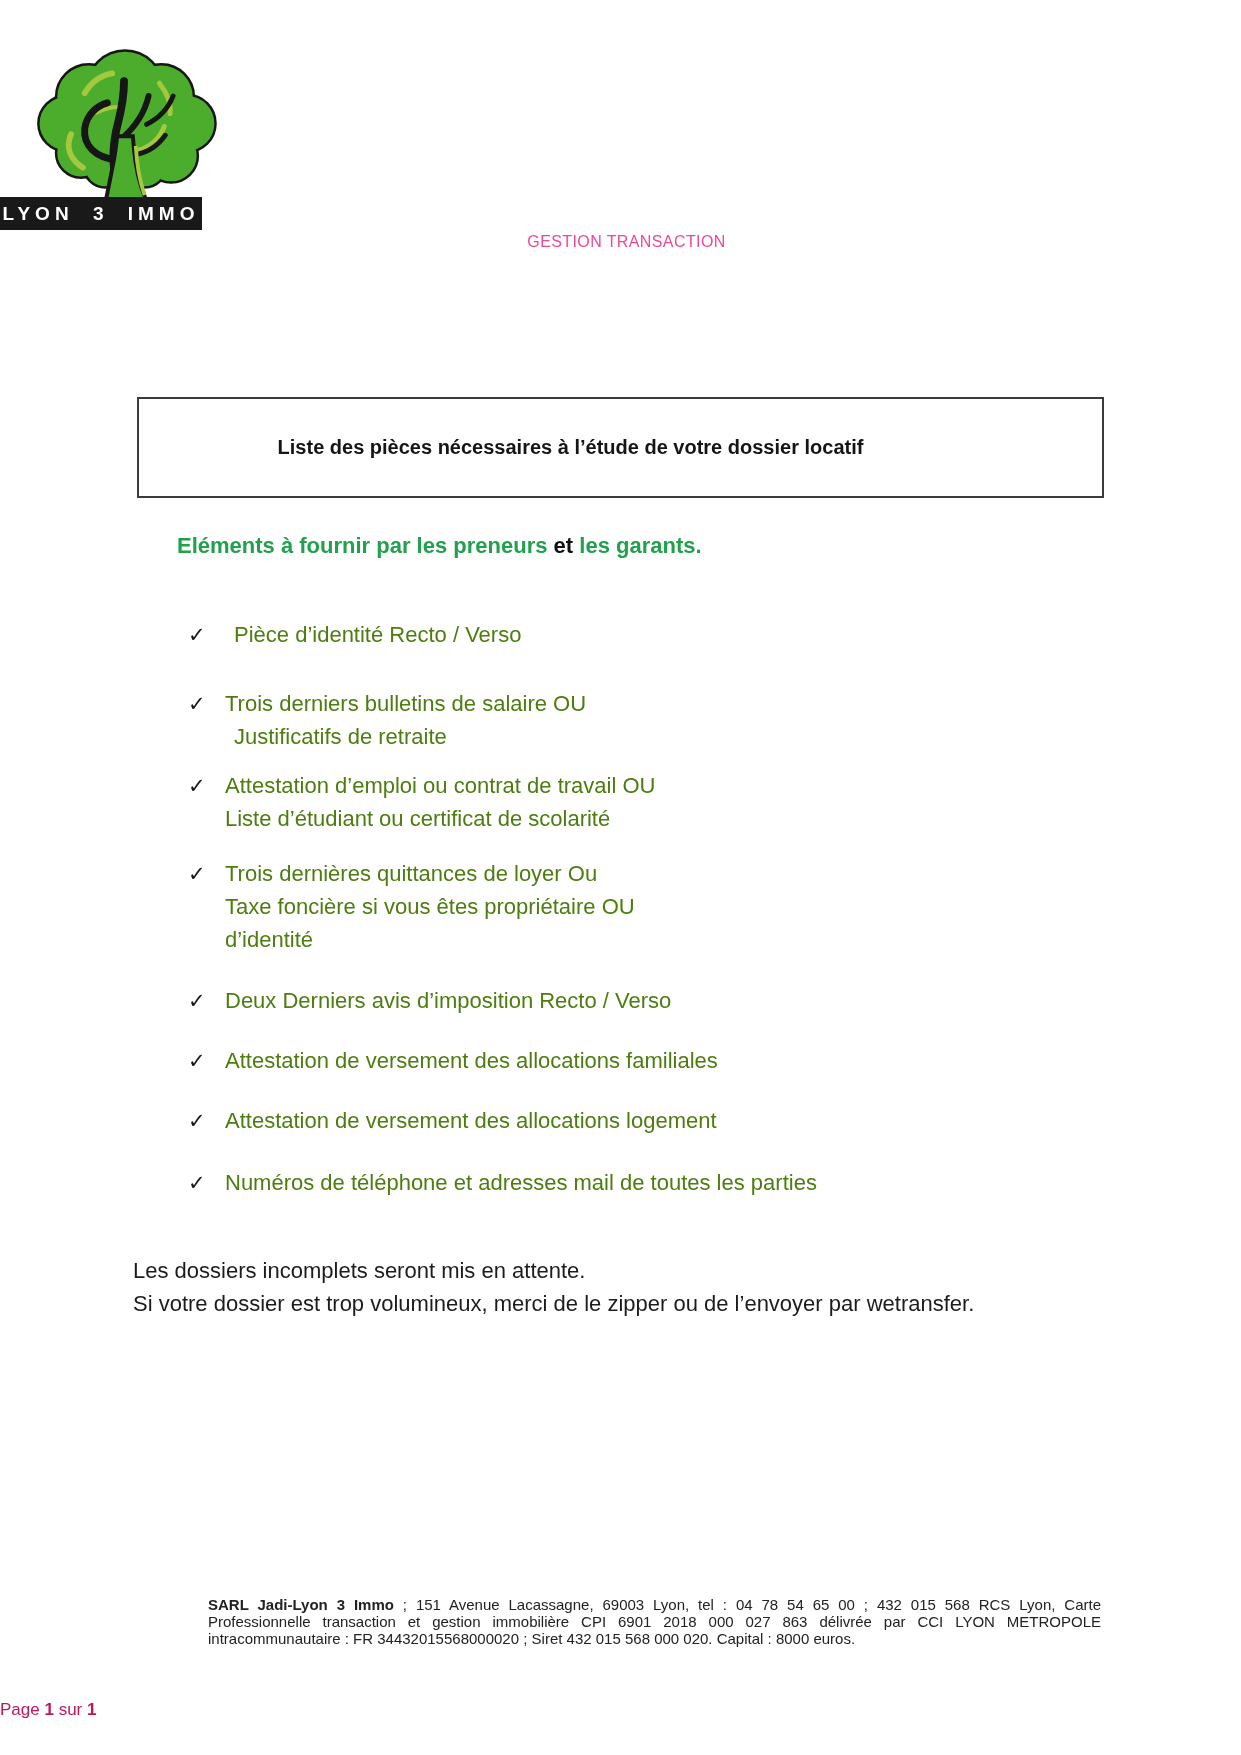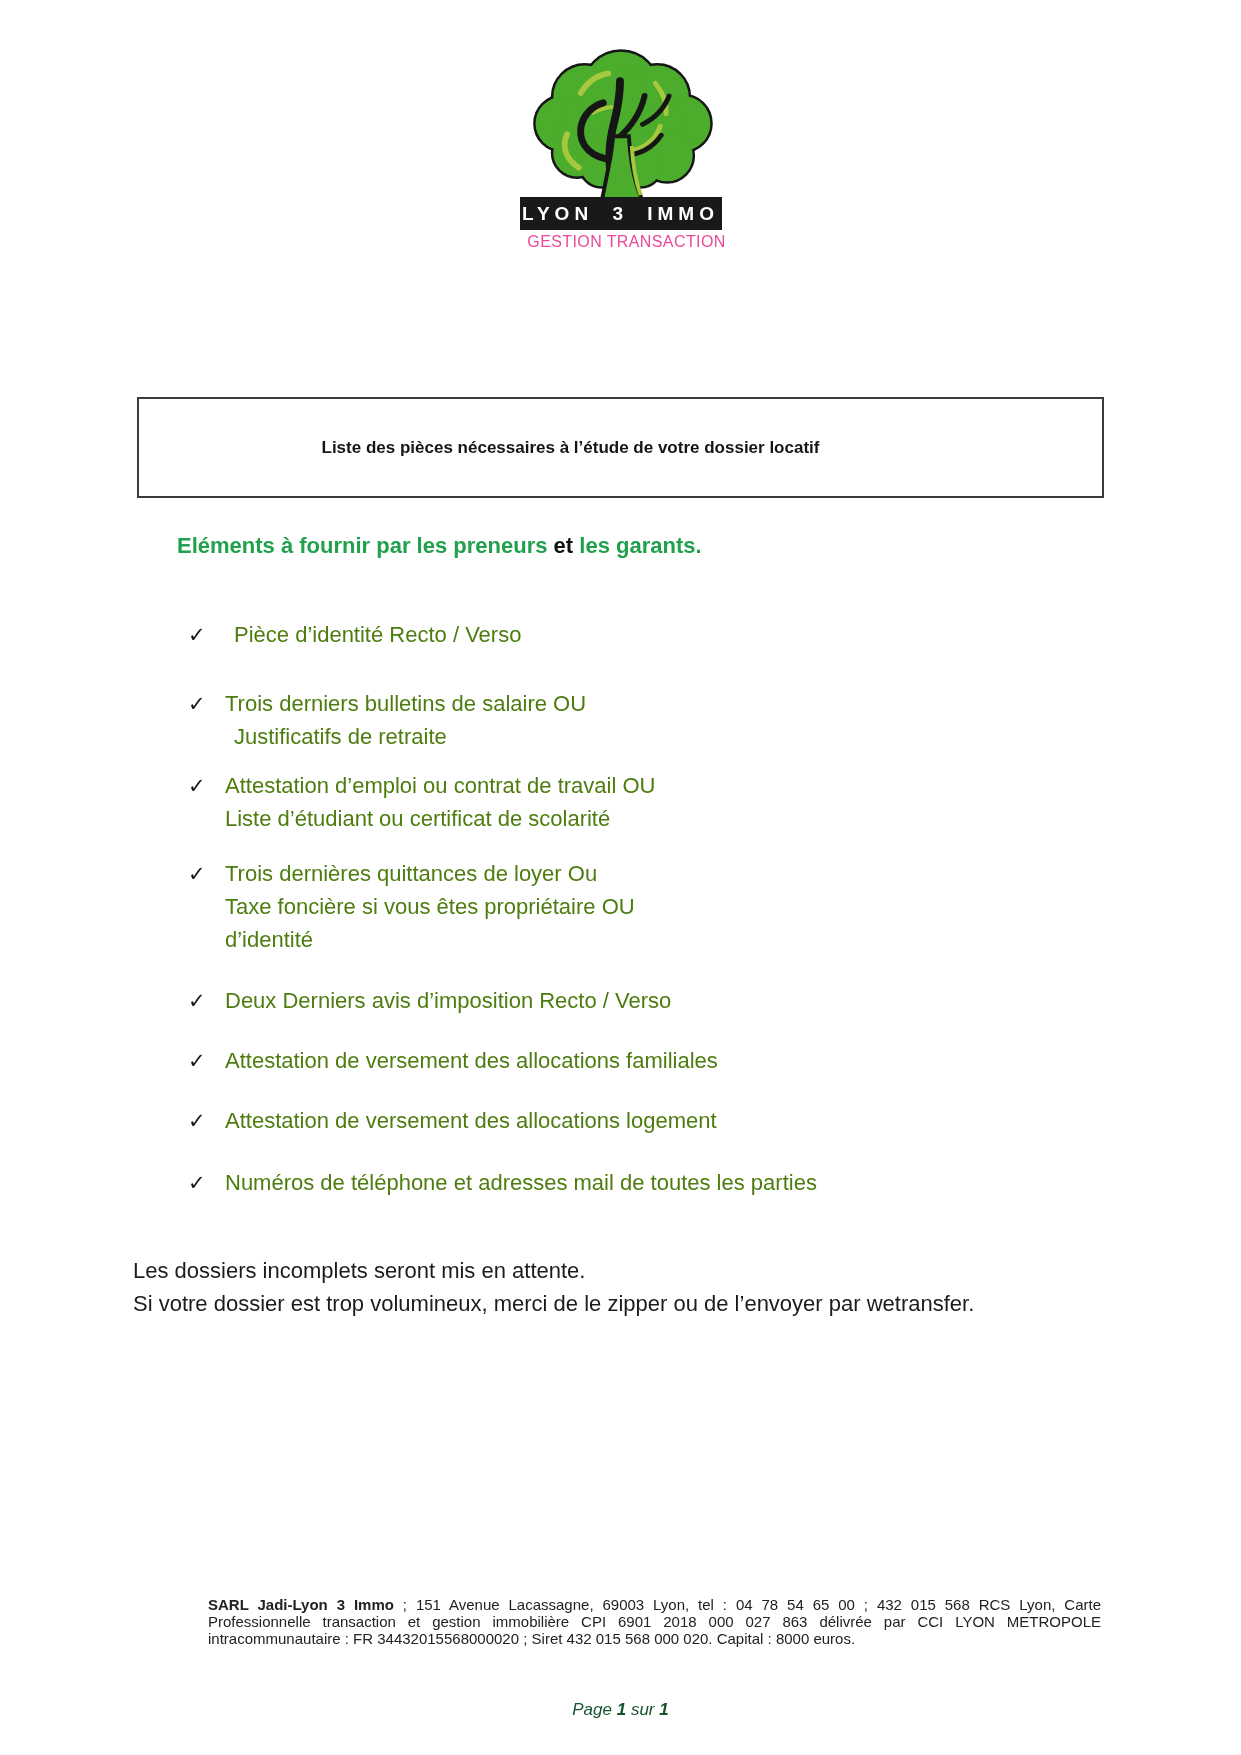--- a/index.html
+++ b/index.html
@@ -9,21 +9,21 @@
     font-family:"Liberation Sans", sans-serif;
     color:#1c1c1c;
     position:relative;
     overflow:hidden;
   }
   .page { position:relative; width:1241px; height:1755px; background:#fff; }
 
   
   .logo-wrap {
     position:absolute; top:40px; left:0; right:0;
-    display:flex; flex-direction:column; align-items:center;
+    display:flex; flex-direction:column; 
   }
   .logo-tree { display:block; }
   .logo-banner {
     width:202px; height:33px; margin-top:-3px;
     background:#191919; color:#ffffff;
     font-weight:bold; font-size:19px; line-height:33px;
     letter-spacing:5px; word-spacing:9px; text-align:center;
   }
   .logo-subtitle {
     margin-top:3px;
@@ -33,21 +33,21 @@
   }
 
   
   .title-box {
     position:absolute; left:137px; top:397px; width:967px; height:101px;
     border:2px solid #3b3b3b; background:#fff;
     display:flex; align-items:center; justify-content:center;
     padding-right:100px;
   }
   .title-box h1 {
-    font-size:17px; font-weight:bold; color:#151515; white-space:nowrap;
+    font-size:20px; font-weight:bold; color:#151515; white-space:nowrap;
   }
 
   
   .section-heading {
     position:absolute; left:155px; top:531px;
     font-size:22px; font-weight:bold; line-height:30px;margin-left:22px;
   }
   .section-heading .green { color:#21a04d; }
   .section-heading .black { color:#111111; }
 
@@ -76,21 +76,21 @@
   .legal-footer {
     position:absolute; left:208px; top:1596px; width:893px;
     font-size:15px; line-height:17px; color:#222222;
   }
   .legal-footer .jl { text-align:justify; text-align-last:justify; }
   .legal-footer .bold { font-weight:bold; }
 
   
   .page-number {
     position:absolute; left:0; right:0; top:1700px;
-    text-align:center; font-size:17px; color:#14532d;font-style:italic;
+    font-size:17px; color:#be185d;
   }
   .page-number .num { font-weight:bold; }
 </style>
 </head>
 <body>
 
 <div class="page">
 
   <div class="logo-wrap">
     <svg class="logo-tree" width="250" height="160" viewBox="0 0 250 163">

